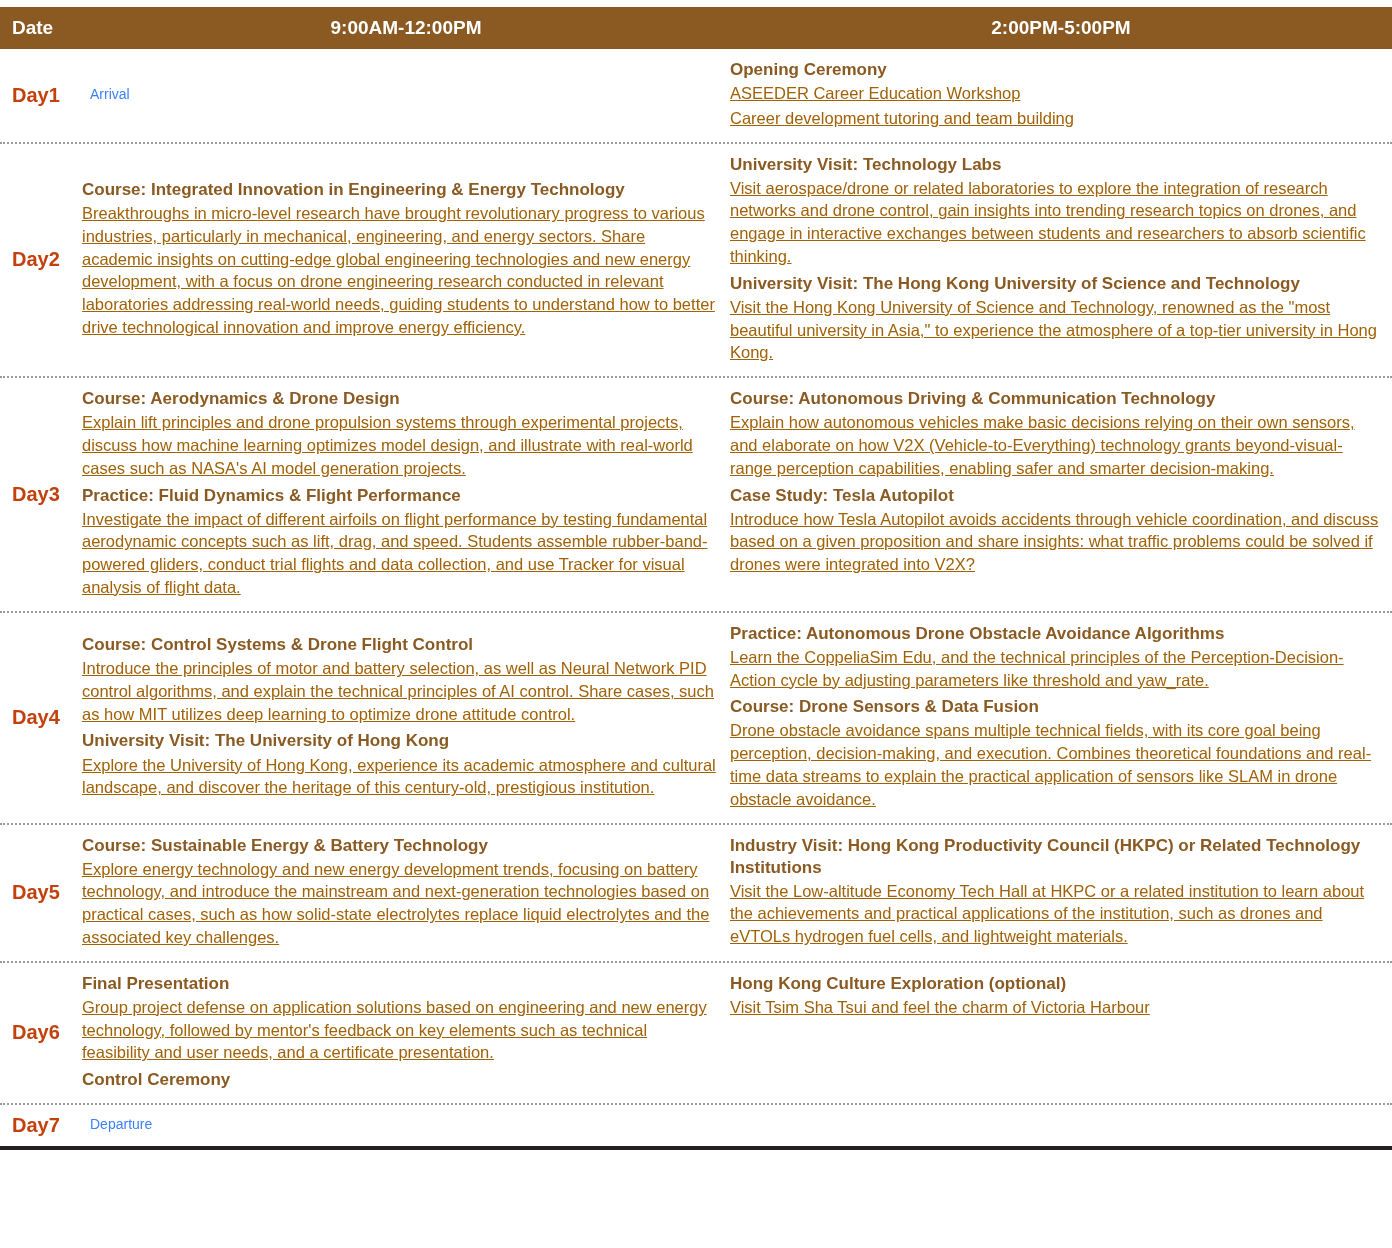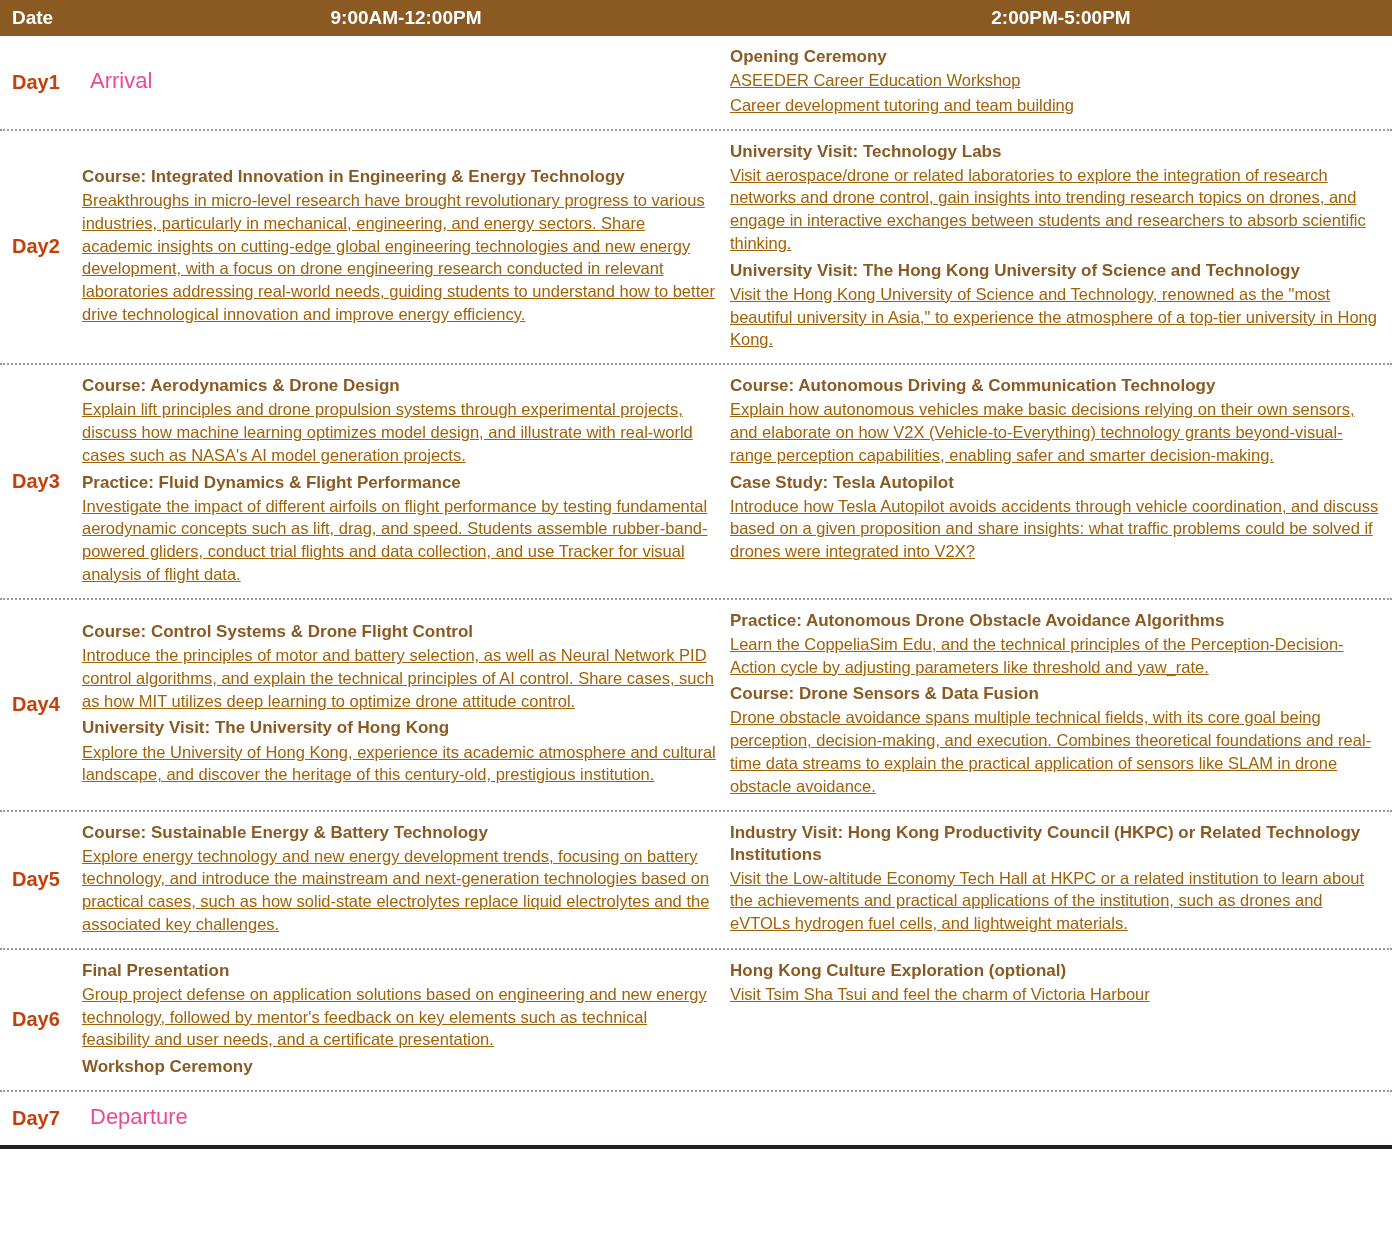--- a/index.html
+++ b/index.html
@@ -15,24 +15,25 @@
   }
   .schedule {
     width: 1392px;
     box-sizing: border-box;
   }
   
   .hdr {
     display: flex;
     background: #8a5a22;
     color: #ffffff;
-    height: 36px;
+    height: 42px;
     align-items: center;
     font-weight: bold;
     font-size: 19px;
+    margin-top: 7px;
   }
   .hdr .c-date {
     width: 82px;
     padding-left: 12px;
     box-sizing: border-box;
     text-align: left;
   }
   .hdr .c-am {
     width: 648px;
     text-align: center;
@@ -95,22 +96,22 @@
     margin: 0 0 2px 0;
     text-decoration: underline;
   }
   .txt.last, .ttl.last {
     margin-bottom: 0;
   }
   .blk + .blk {
     margin-top: 5px;
   }
   .plain {
-    color: #ec4899;
-    font-size: 22px;
+    color: #3b82f6;
+    font-size: 14px;
     line-height: 1.38;
     padding-left: 4px;
   }
   .footer-rule {
     height: 4px;
     background: #231f20;
     width: 1392px;
   }
   .row-day1 .cell-am, .row-day7 .cell-am {
     padding-left: 4px;
@@ -222,21 +223,21 @@
         </div>
       </div>
       <div class="row row-day6">
         <div class="cell-day">Day6</div>
         <div class="cell-am">
           <div class="blk">
             <div class="ttl">Final Presentation</div>
             <div class="txt last">Group project defense on application solutions based on engineering and new energy technology, followed by mentor's feedback on key elements such as technical feasibility and user needs, and a certificate presentation.</div>
           </div>
           <div class="blk">
-            <div class="ttl last">Workshop Ceremony</div>
+            <div class="ttl last">Control Ceremony</div>
           </div>
         </div>
         <div class="cell-pm">
           <div class="blk">
             <div class="ttl">Hong Kong Culture Exploration (optional)</div>
             <div class="txt last">Visit Tsim Sha Tsui and feel the charm of Victoria Harbour</div>
           </div>
         </div>
       </div>
       <div class="row row-day7">

